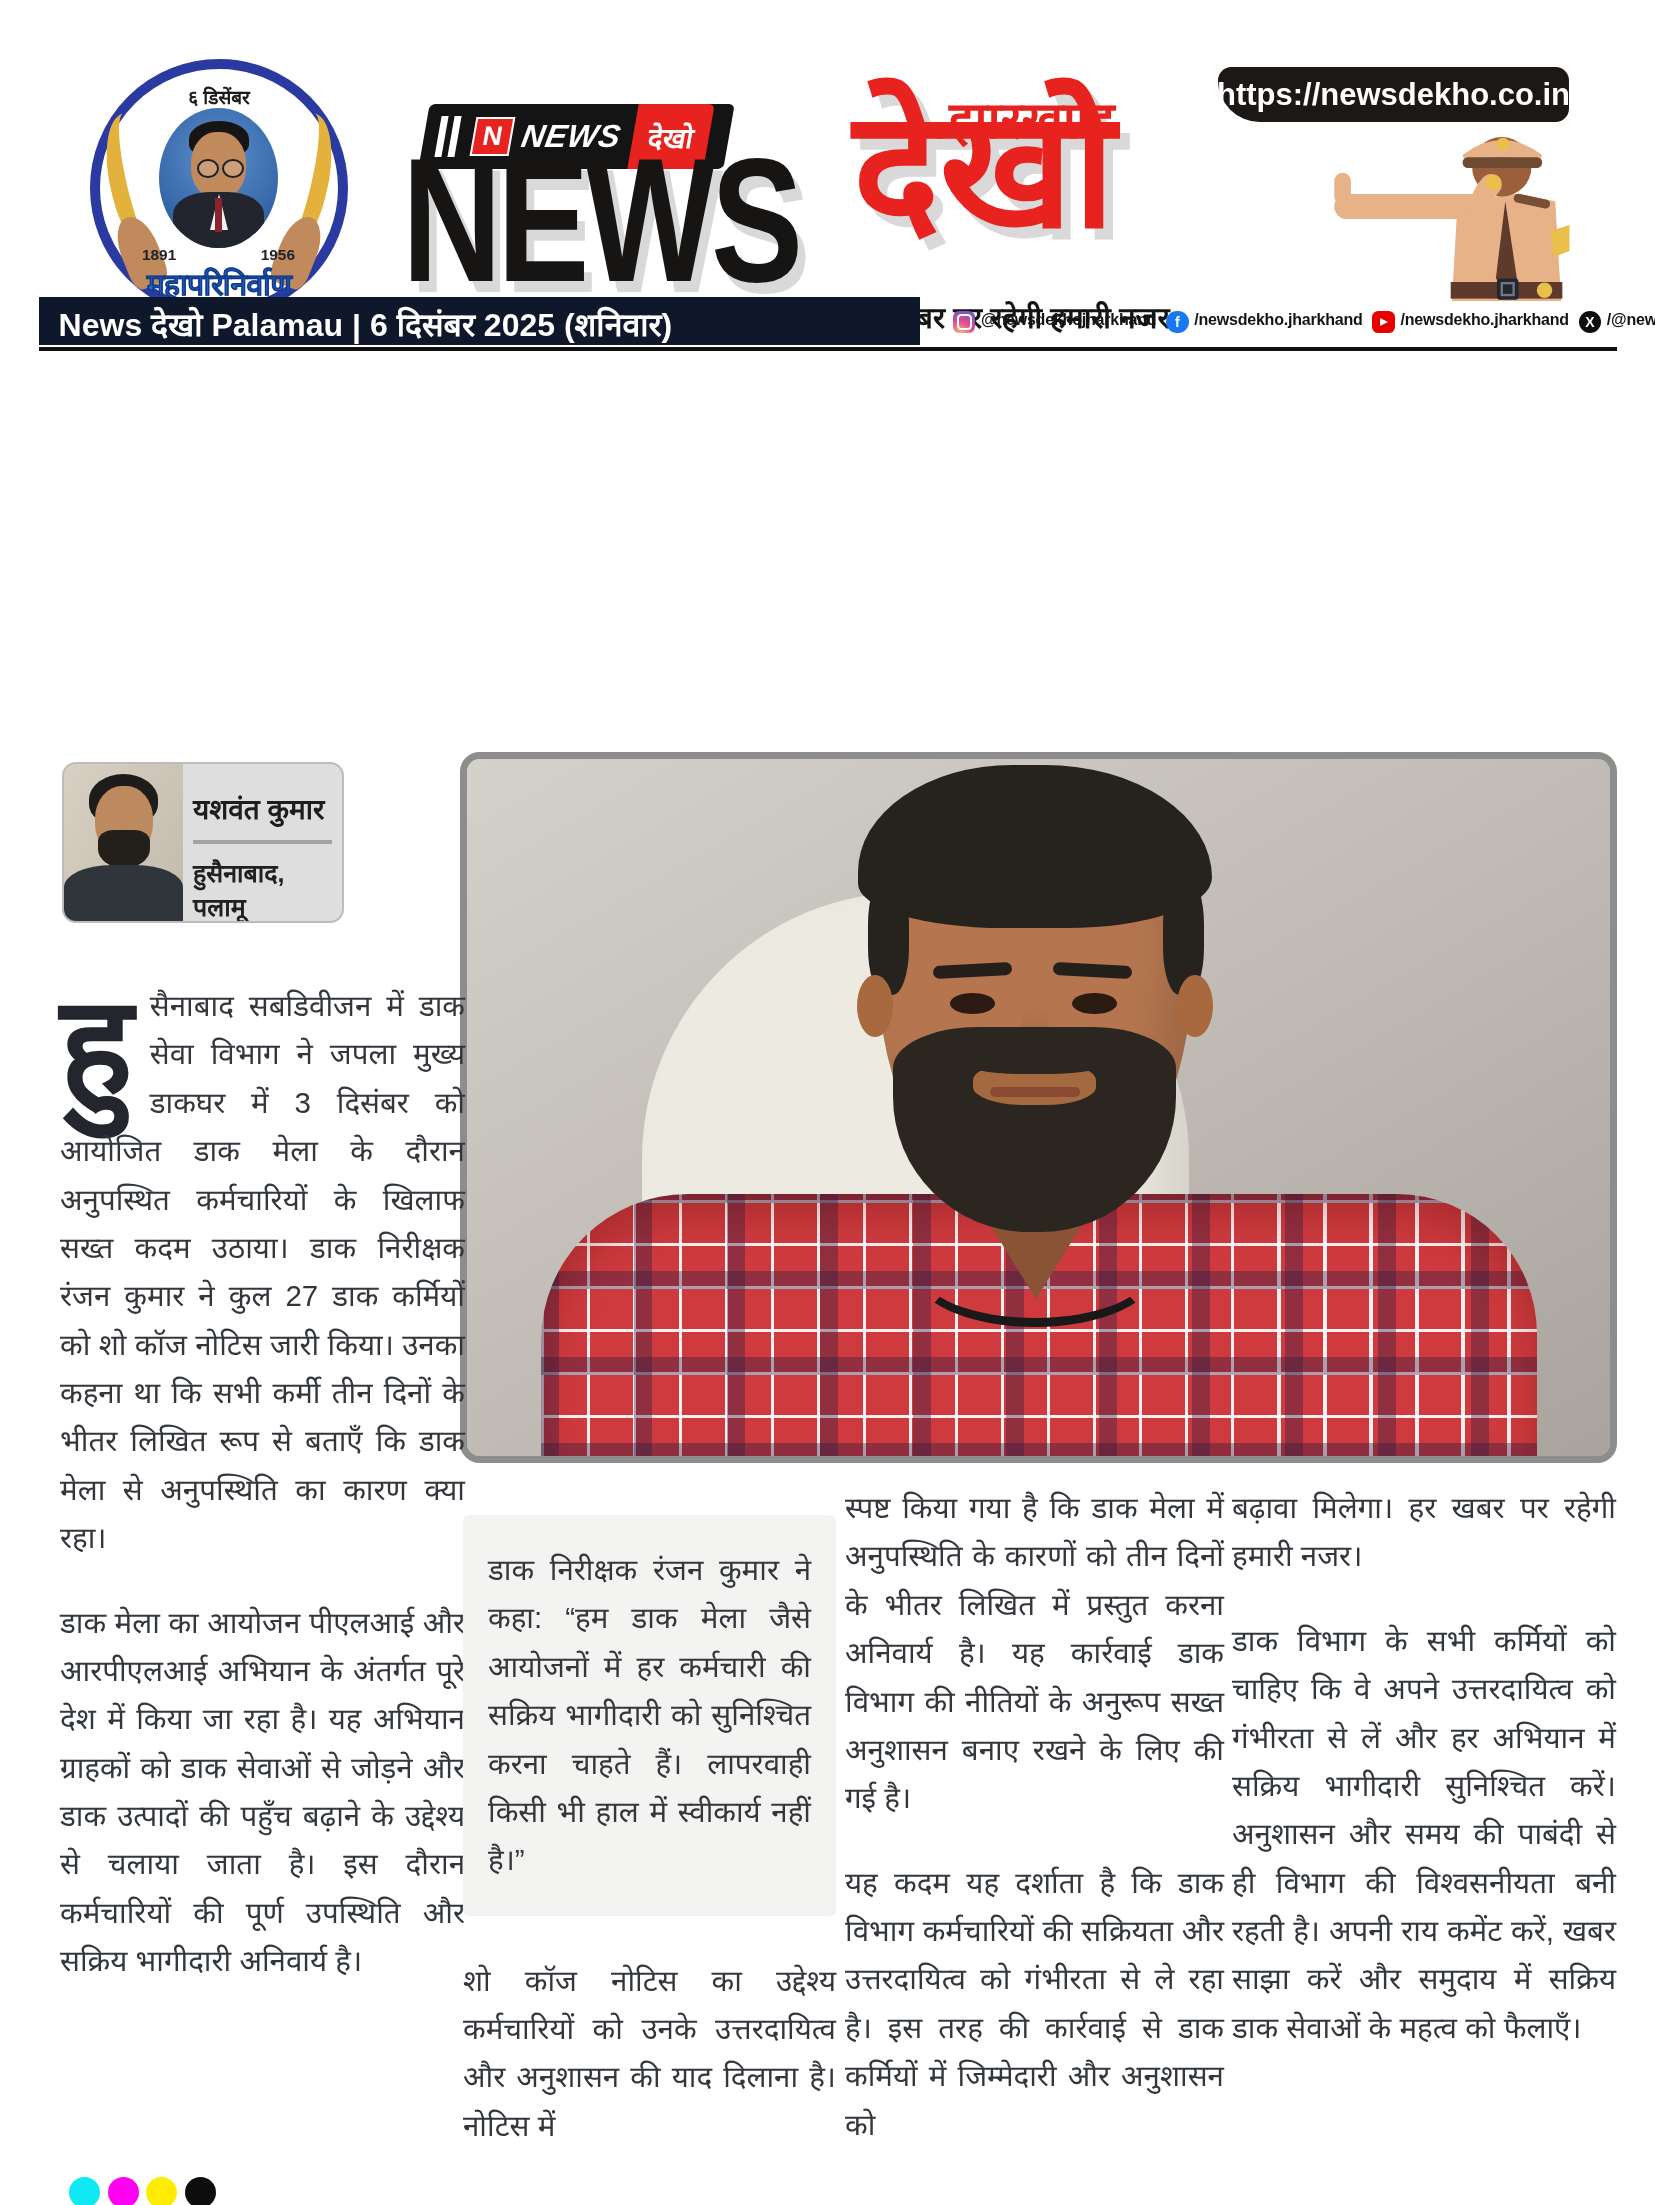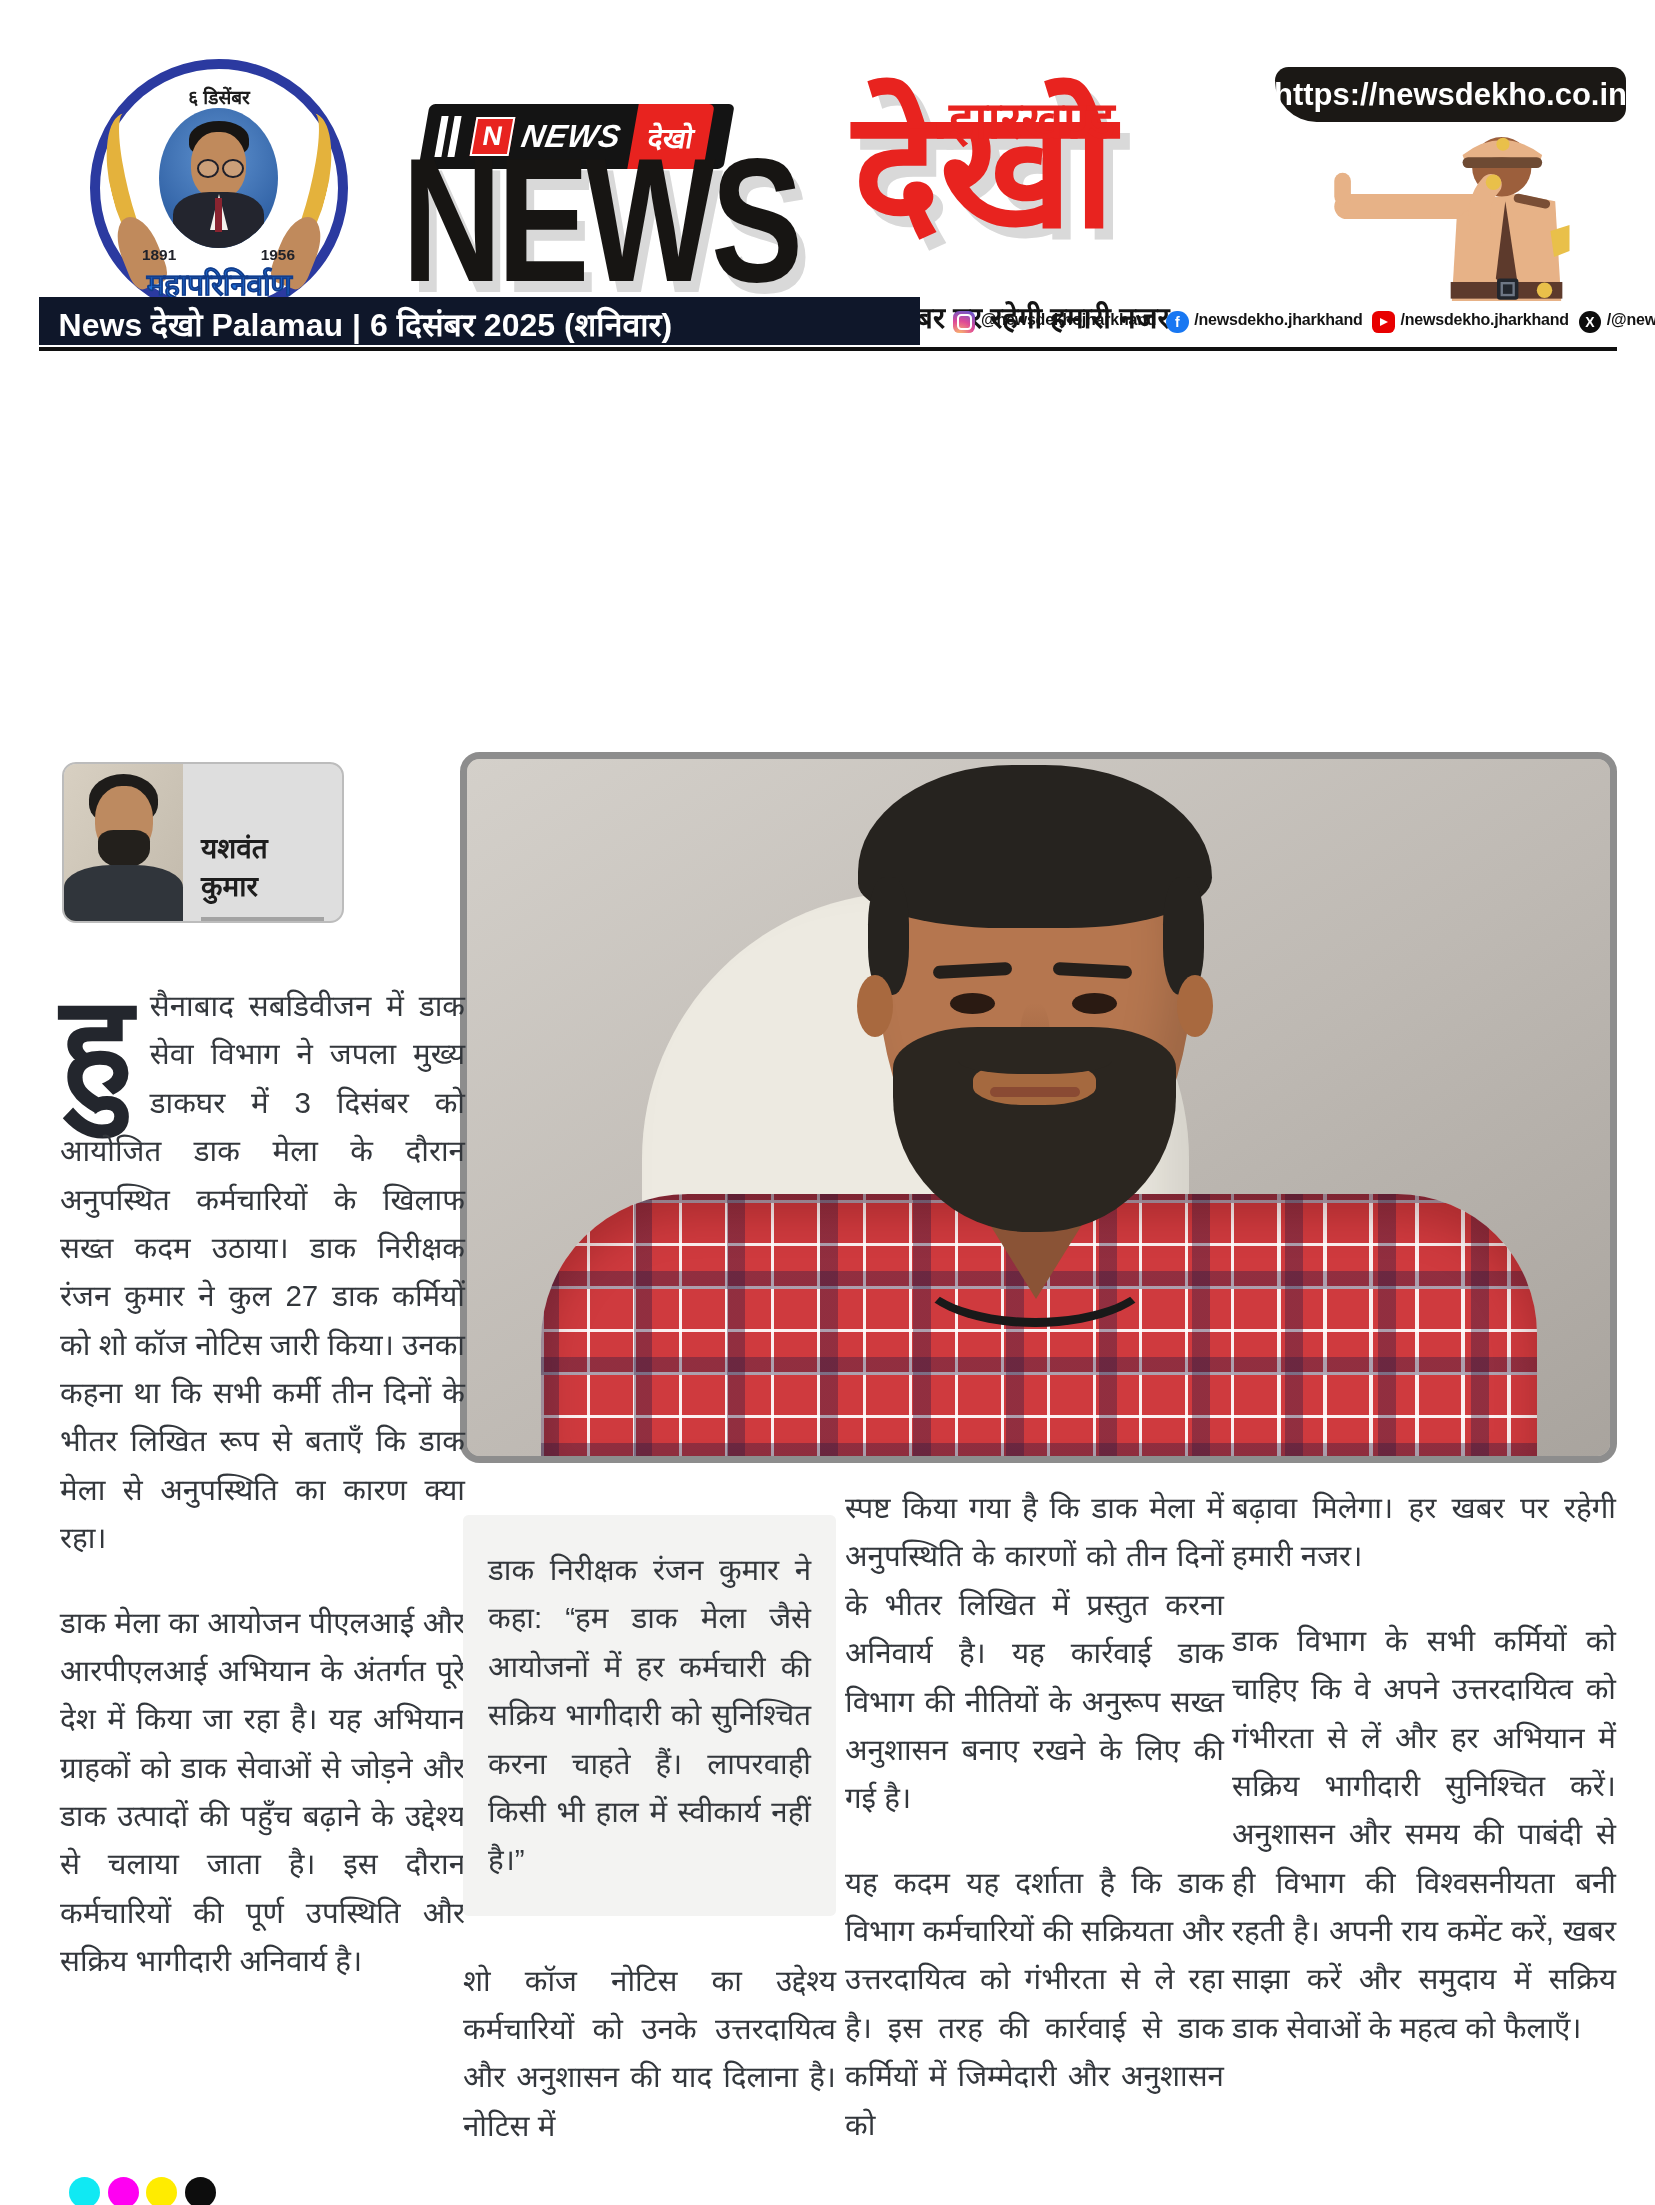--- a/index.html
+++ b/index.html
@@ -39,21 +39,21 @@
   .mini-news{color:#fff;font-style:italic;font-weight:800;font-size:32px;letter-spacing:0.7px;margin-right:12.6px;}
   .mini-dekho-seg{background:#e8231f;align-self:stretch;display:flex;align-items:center;padding:0 15.4px;
                   color:#fff;font-weight:800;font-size:28px;border-radius:0 5.6px 5.6px 0;}
   .big-news{position:absolute;left:5.6px;top:79px;font-size:177px;line-height:1.05;font-weight:900;color:#171513;
             letter-spacing:-5.6px;transform:scaleX(.78);transform-origin:left top;text-shadow:9.8px 11.2px 0 #d9d9d9;}
   .big-dekho{position:absolute;left:457px;top:11.2px;font-size:163px;line-height:1.35;font-weight:800;color:#e8231f;
              text-shadow:9.8px 11.2px 0 #d9d9d9;}
   .state{position:absolute;left:553px;top:34px;font-size:51px;font-weight:800;color:#e8231f;z-index:3;}
   .tagline{position:absolute;left:460px;top:247px;font-size:29.5px;font-weight:800;color:#141414;}
 
-  .url-banner{position:absolute;left:1275px;top:67px;width:351px;height:55px;background:#1b1815;
+  .url-banner{position:absolute;left:1218px;top:67px;width:351px;height:55px;background:#1b1815;
               border-radius:18px 18px 18px 56px;display:flex;align-items:center;justify-content:center;
               color:#fff;font-size:31px;font-weight:800;z-index:2;}
   .police{position:absolute;left:1294px;top:105px;width:330px;height:196px;z-index:1;}
 
   
   .topbar-black{position:absolute;left:39px;top:297px;width:881px;height:48px;background:#0f172a;
                 display:flex;align-items:flex-end;gap:9px;padding:0 19.6px;box-sizing:border-box;
                 color:#fff;font-size:32px;font-weight:700;}
   .socials{position:absolute;left:953px;top:306px;width:668px;height:32px;display:flex;align-items:center;gap:9.8px;}
   .social-item{display:flex;align-items:flex-start;gap:5.6px;}
@@ -74,21 +74,21 @@
   .subheadline{position:absolute;left:41px;top:675px;width:1575px;font-size:33px;font-weight:700;color:#17191d;}
 
   
   .reporter-card{position:absolute;left:62px;top:762px;width:282px;height:161px;background:#dedede;
                  border:2.8px solid #bcbcbc;border-radius:14px;box-sizing:border-box;display:flex;overflow:hidden;}
   .rp-photo{width:119px;position:relative;background:linear-gradient(120deg,#d8d0c2,#c2baac);flex:0 0 auto;}
   .rp-hair{position:absolute;left:25px;top:9.8px;width:69px;height:51px;background:#1e1c1a;border-radius:50% 50% 40% 40%;}
   .rp-face{position:absolute;left:31px;top:22.4px;width:58px;height:70px;background:#bd8a60;border-radius:46%;}
   .rp-beard{position:absolute;left:34px;top:66px;width:52px;height:38px;background:#23201c;border-radius:30% 30% 50% 50%;}
   .rp-jacket{position:absolute;bottom:0;left:0;width:100%;height:56px;background:#30353b;border-radius:40% 40% 0 0;}
-  .rp-meta{flex:1;padding:25px 18px 0;margin-top:39px;}
+  .rp-meta{flex:1;padding:25px 10px 0;}
   .rp-name{font-size:28px;font-weight:800;color:#1d1d1d;}
   .rp-line{height:4.2px;background:#a3a3a3;margin:12.6px 0 11.2px;}
   .rp-loc{font-size:25px;font-weight:600;color:#202020;}
 
   
   .main-photo{position:absolute;left:460px;top:752px;width:1157px;height:711px;border:7px solid #8d8d8d;
               border-radius:19.6px;box-sizing:border-box;overflow:hidden;background:#c4c0ba;}
   .mp{position:absolute;}
   .mp-wall{inset:0;background:linear-gradient(150deg,#d4d0ca 0%,#beb9b3 55%,#a9a49e 100%);}
   .mp-towel{left:175px;top:133px;width:547px;height:603px;background:#edeae1;

